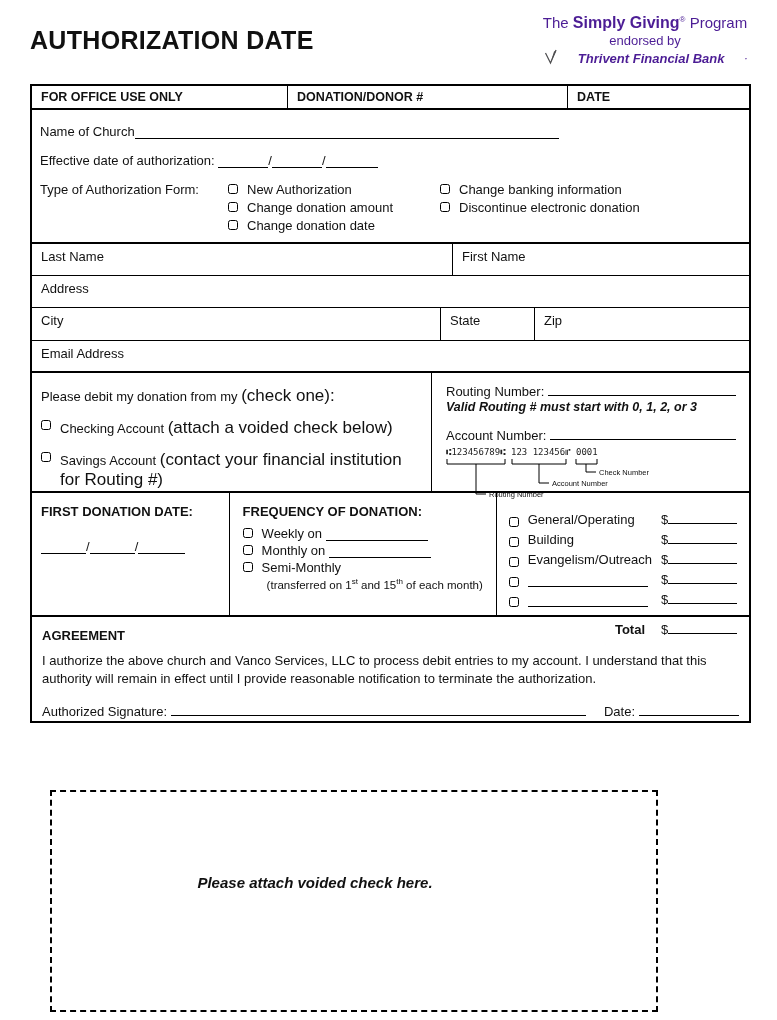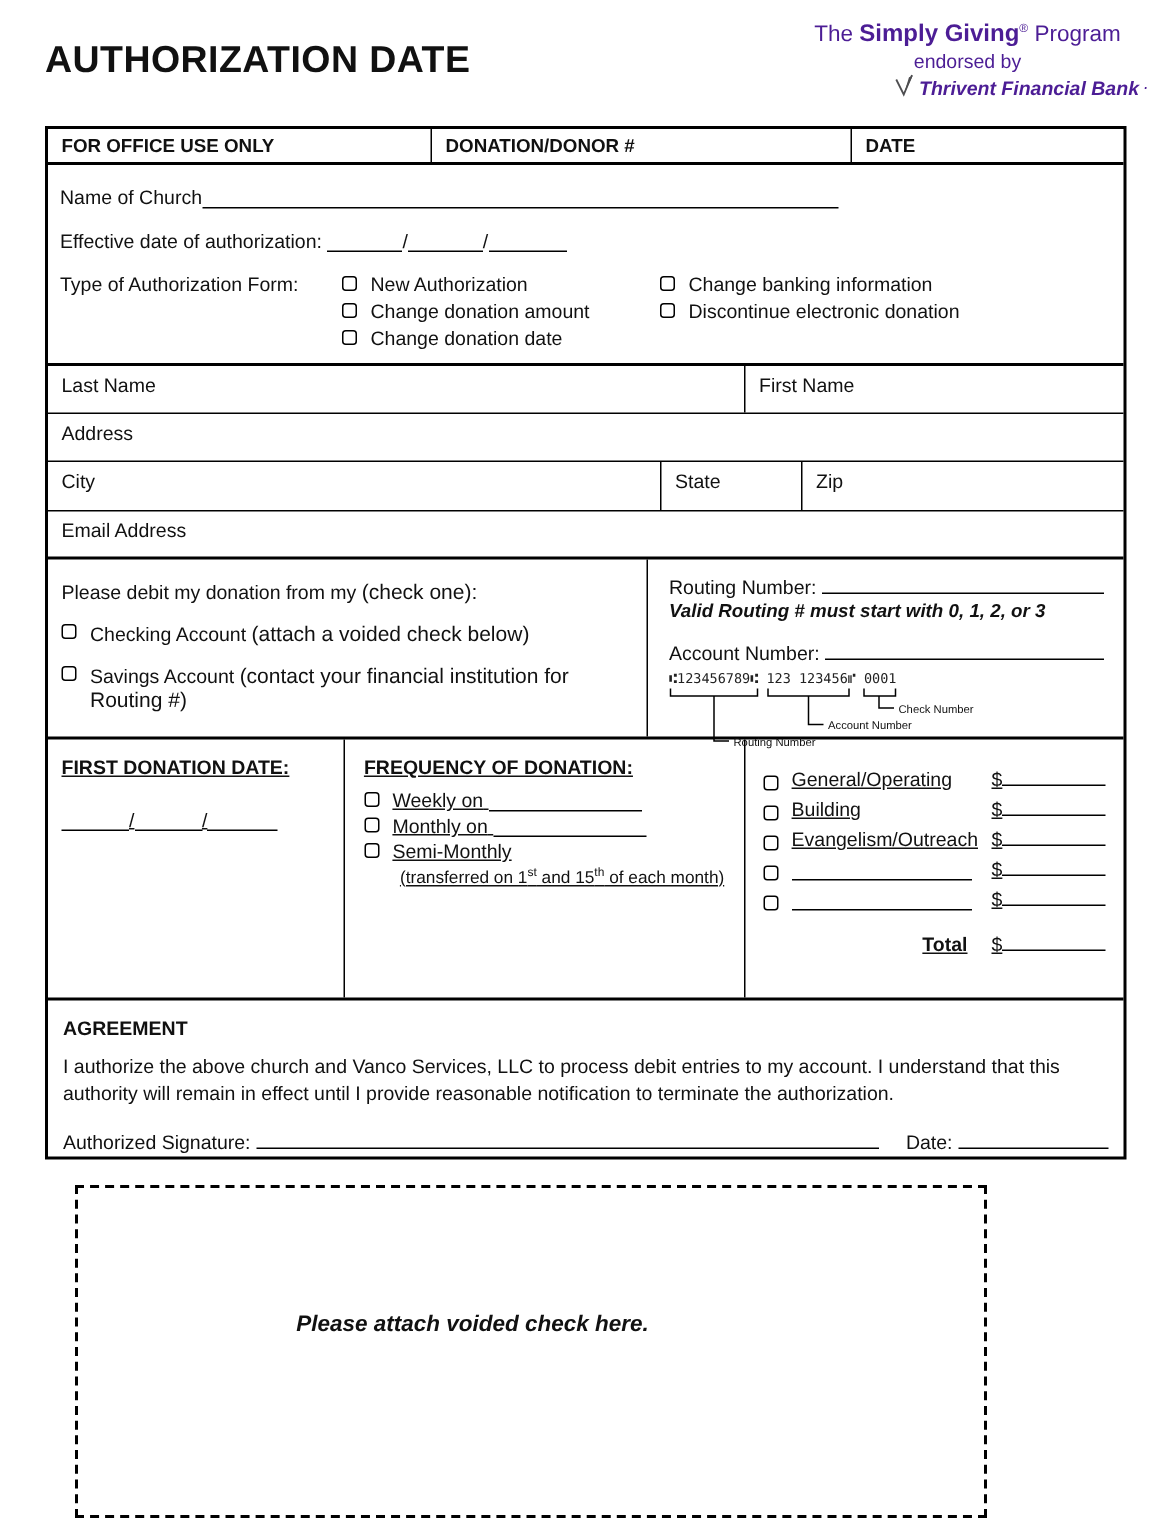--- a/index.html
+++ b/index.html
@@ -9,65 +9,65 @@
     font-family:"Liberation Sans", sans-serif; color:#111;
   }
   .title { position:absolute; left:30px; top:26px; font-size:25px; font-weight:bold; letter-spacing:.3px; }
 
   
   .brand { position:absolute; top:14px; right:12px; width:240px; text-align:center; color:#4c1d95; }
   .brand-l1 { font-size:15px; }
   .brand-name { font-weight:bold; font-size:16px; }
   .brand-sup { font-size:8px; vertical-align:super; }
   .brand-l2 { font-size:13px; margin-top:1px; }
-  .brand-l3 { font-size:13px; font-weight:bold; font-style:italic; display:flex; justify-content:flex-end; align-items:center; gap:3px; margin-top:1px; }
+  .brand-l3 { font-size:13px; font-weight:bold; font-style:italic; display:flex; justify-content:center; align-items:center; gap:20px; margin-top:1px; }
 
   
   .form { position:absolute; left:30px; top:84px; width:721px; border:2px solid #000; background:#fff; }
   .row { display:flex; }
   .b-b1 { border-bottom:1px solid #000; }
   .b-b2 { border-bottom:2px solid #000; }
   .b-r1 { border-right:1px solid #000; }
 
   .office { height:24px; font-size:12.5px; font-weight:bold; }
   .office > div { display:flex; align-items:center; padding:0 9px; }
   .office .c1 { width:256px; }
   .office .c2 { width:280px; }
   .office .c3 { flex:1; }
-  .small { font-size:14px; }
+  .small { font-size:17px; }
   .blank { display:inline-block; border-bottom:1px solid #000; height:13px; vertical-align:bottom; }
 
   .sec-church { height:134px; padding:14px 8px 0 8px; font-size:13px; }
   .line2 { margin-top:14px; }
   .typegrid { display:flex; margin-top:14px; }
   .typegrid .tlabel { width:188px; }
   .typegrid .tcol1 { width:212px; }
   .cbrow { display:flex; align-items:flex-start; gap:9px; margin-bottom:3px; }
   .cb { width:10px; height:10px; border:1.5px solid #000; border-radius:2.5px; flex:none; margin-top:2px; background:#fff; }
 
   .cell { padding:5px 9px; font-size:13px; }
   .r-name  { height:32px; }
   .r-addr  { height:32px; }
   .r-city  { height:33px; }
   .r-email { height:32px; }
-  .w-last { width:465px; }
+  .w-last { width:421px; }
   .w-city { width:409px; }
   .w-state { width:94px; }
 
   .sec-debit { height:120px; }
   .debit-left { width:409px; padding:13px 10px 0 9px; font-size:13px; }
   .debit-left .cbrow { margin-top:12px; }
   .debit-right { flex:1; padding:10px 13px 0 14px; font-size:13px; }
   .fill-line { display:flex; align-items:baseline; gap:4px; }
   .fill-line .blank { flex:1; }
   .routing-note { font-weight:bold; font-style:italic; font-size:12.5px; margin-top:1px; }
   .acct { margin-top:13px; }
   .micr { margin-top:3px; }
 
-  .sec-donate { height:174px;text-decoration:underline; }
+  .sec-donate { height:124px; }
   .col-a { width:199px; padding:11px 8px 0 9px; }
   .col-b { width:269px; padding:11px 8px 0 13px; }
   .col-c { flex:1; padding:11px 12px 0 12px; }
   .sec-h { font-size:13px; font-weight:bold; }
   .dateblank { margin-top:20px; font-size:13px; }
   .freq-list { margin-top:7px; font-size:13px; }
   .freq-list .cbrow { margin-bottom:2px; }
   .semi-note { margin-left:24px; font-size:11.5px; }
   sup { font-size:8px; }
   .fund-list { margin-top:7px; font-size:13px; }

